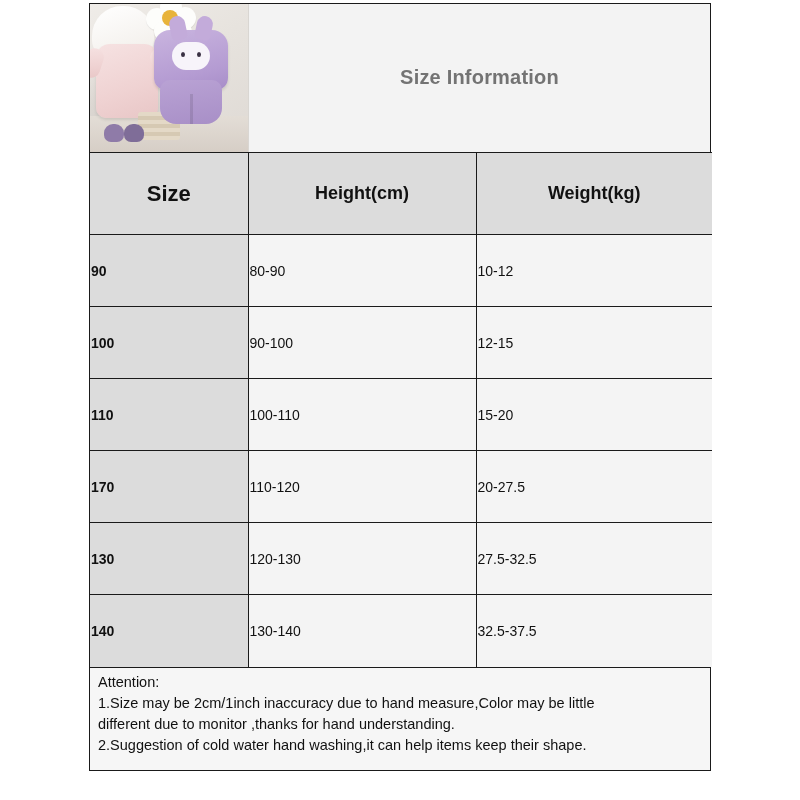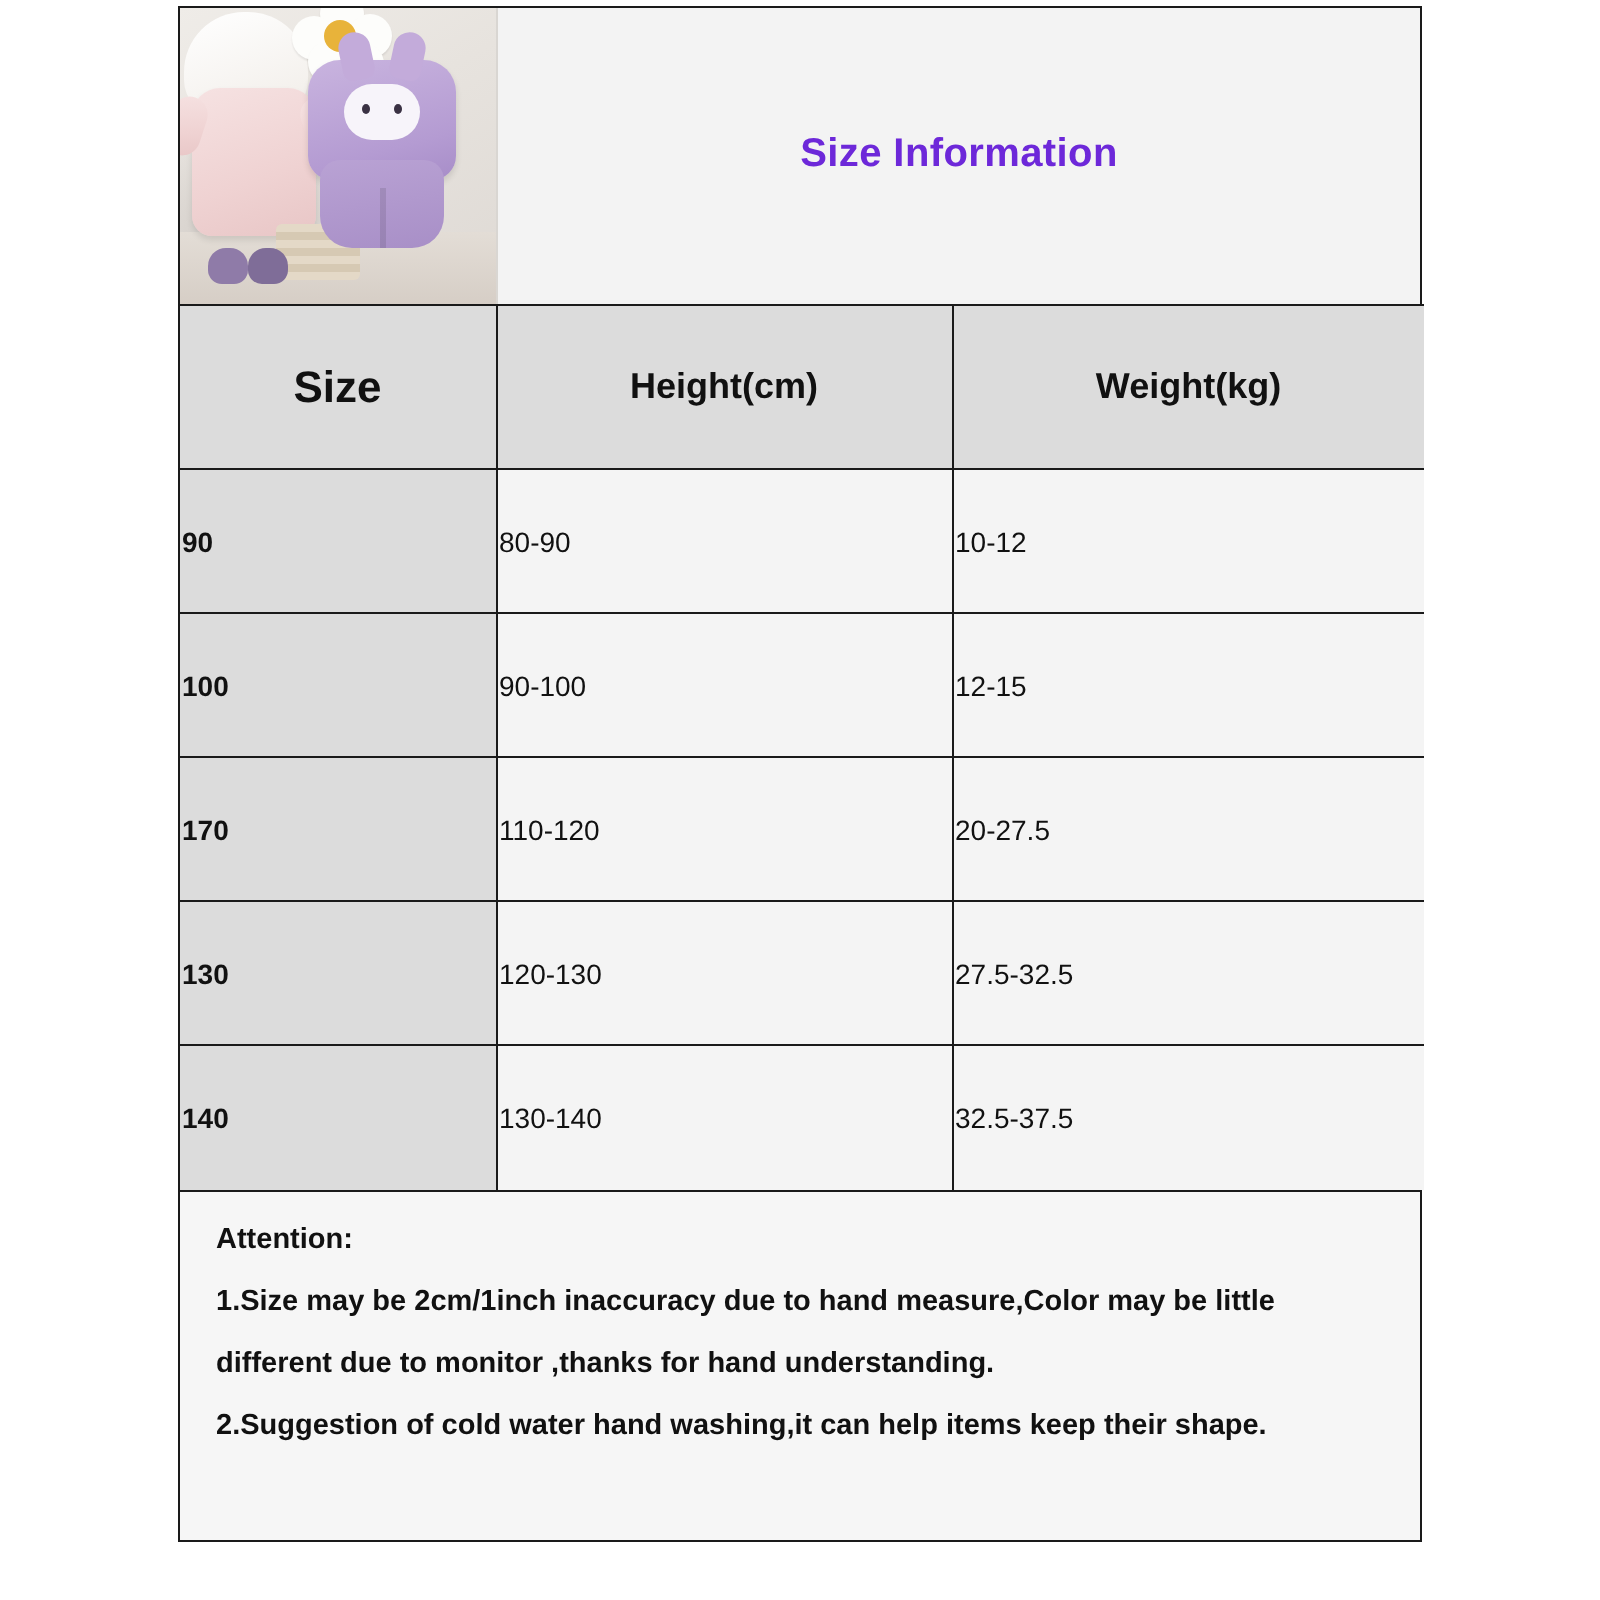--- a/index.html
+++ b/index.html
@@ -181,21 +181,21 @@
     background: #f3f3f3;
     display: flex;
     align-items: flex-start;
     justify-content: center;
     padding-top: 62px;
     box-sizing: border-box;
   }
   .title-text {
     font-size: 20px;
     font-weight: bold;
-    color: #6d28d9;
+    color: #737373;
     letter-spacing: .2px;
   }
   
   table.size-table {
     width: 100%;
     border-collapse: collapse;
     table-layout: fixed;
   }
   table.size-table th,
   table.size-table td {
@@ -234,25 +234,24 @@
     background: #dcdcdc;
   }
   
   .attention {
     border-top: 1px solid #1a1a1a;
     background: #f6f6f6;
     padding: 4px 8px 8px 8px;
     flex: 1 1 auto;
   }
   .attention p {
-    margin: 10px;
+    margin: 0;
     font-size: 14.5px;
     line-height: 1.45;
     color: #111111;
-    font-weight: bold;
   }
 </style>
 </head>
 <body>
 
 <div class="page">
   <div class="card">
 
     <div class="header">
       <div class="photo">
@@ -306,20 +305,25 @@
           <td class="size-cell">90</td>
           <td>80-90</td>
           <td>10-12</td>
         </tr>
         <tr>
           <td class="size-cell">100</td>
           <td>90-100</td>
           <td>12-15</td>
         </tr>
         <tr>
+          <td class="size-cell">110</td>
+          <td>100-110</td>
+          <td>15-20</td>
+        </tr>
+        <tr>
           <td class="size-cell">170</td>
           <td>110-120</td>
           <td>20-27.5</td>
         </tr>
         <tr>
           <td class="size-cell">130</td>
           <td>120-130</td>
           <td>27.5-32.5</td>
         </tr>
         <tr>

